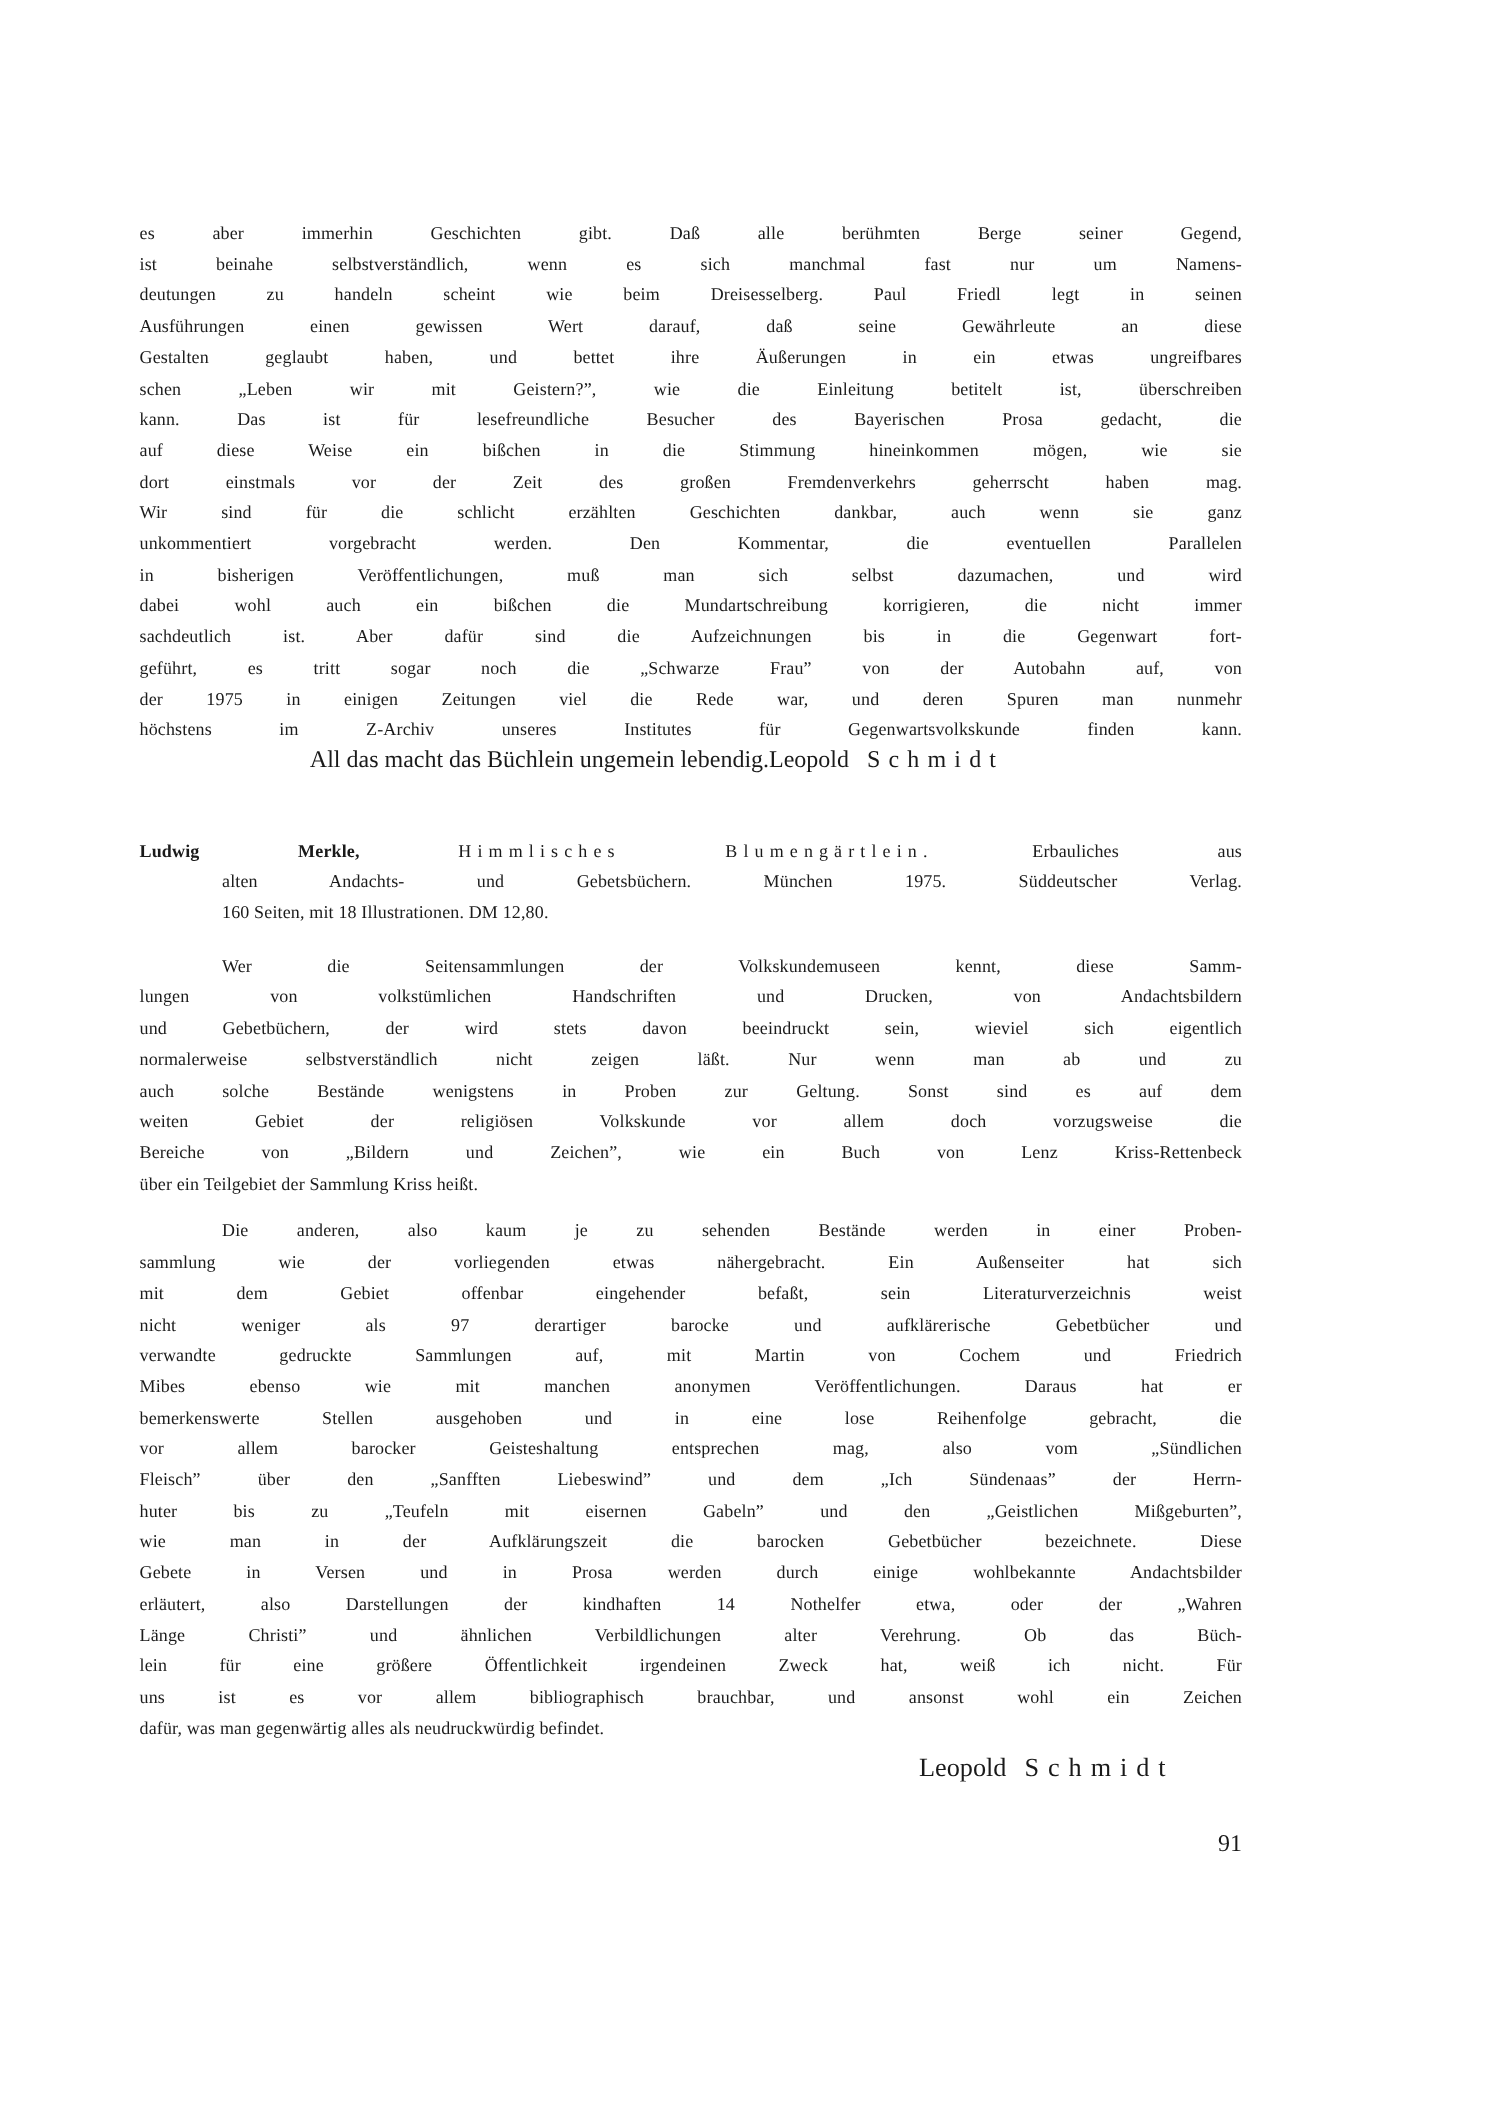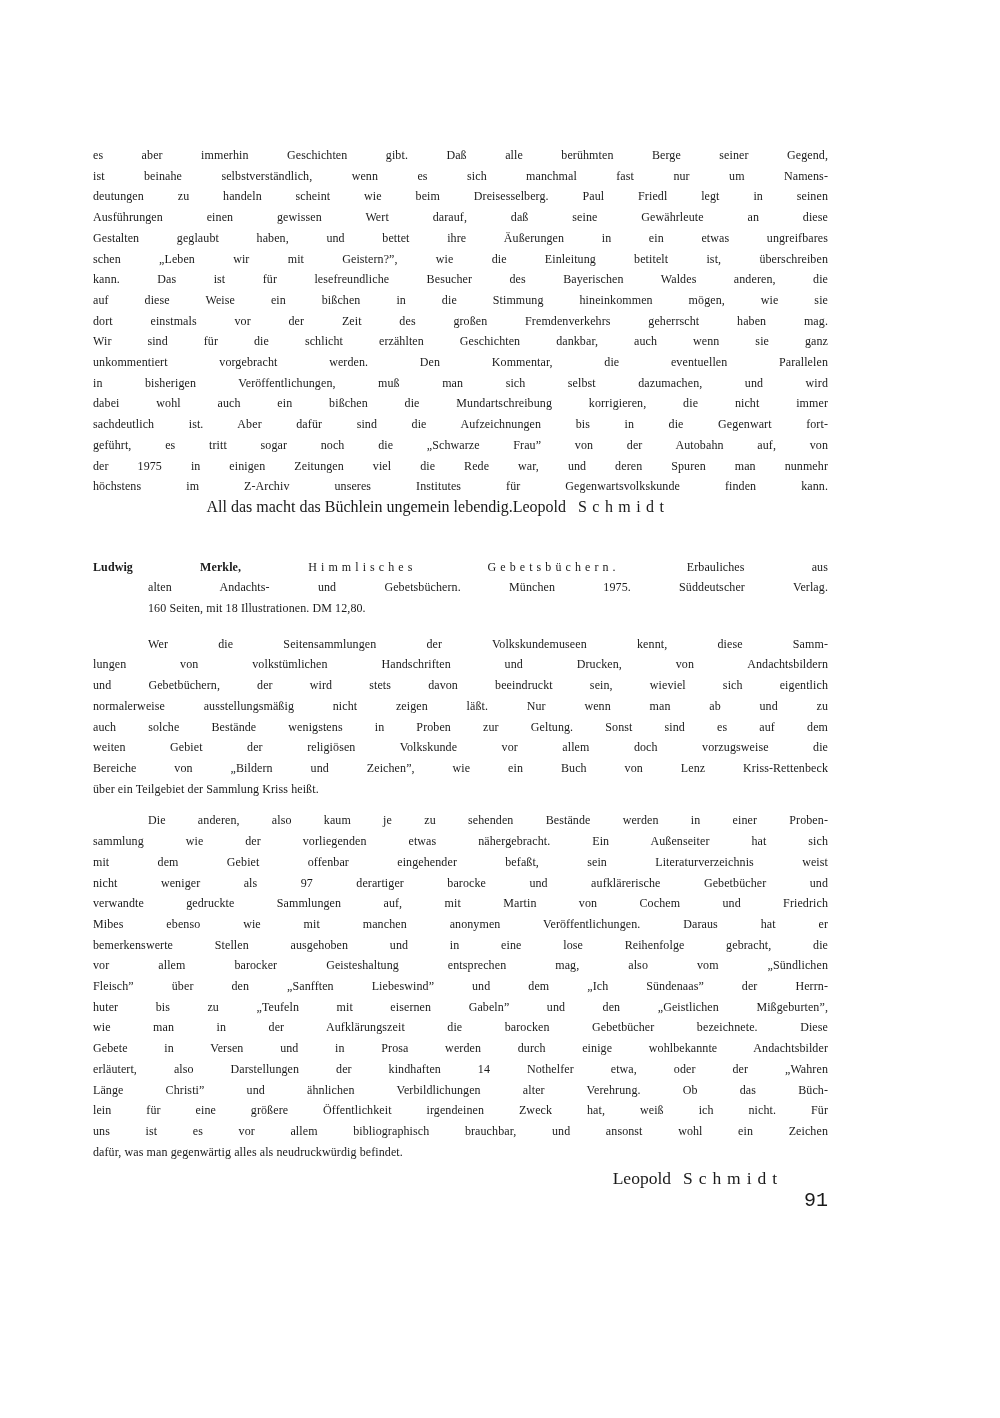--- a/index.html
+++ b/index.html
@@ -42,40 +42,40 @@
   .para1 { margin-top: 15px; }
   .para2 { margin-top: 11px; }
   .signature-line2 {
     margin-top: 6px;
     font-size: 17.5px;
     line-height: 20.7px;
     text-align: right;
     padding-right: 45px;
   }
   .page-number {
-    font-size: 20px;
+    margin-top: 29px;
+    font-size: 16px;
     line-height: 24px;
     text-align: right;
-    font-family: Liberation Mono, monospace;
   }
 </style>
 </head>
 <body>
 
 <div class="page">
   <div class="content">
 
     <div>
         <div class="line">es aber immerhin Geschichten gibt. Daß alle berühmten Berge seiner Gegend,</div>
         <div class="line">ist beinahe selbstverständlich, wenn es sich manchmal fast nur um Namens-</div>
         <div class="line">deutungen zu handeln scheint wie beim Dreisesselberg. Paul Friedl legt in seinen</div>
         <div class="line">Ausführungen einen gewissen Wert darauf, daß seine Gewährleute an diese</div>
         <div class="line">Gestalten geglaubt haben, und bettet ihre Äußerungen in ein etwas ungreifbares</div>
         <div class="line">schen „Leben wir mit Geistern?”, wie die Einleitung betitelt ist, überschreiben</div>
-        <div class="line">kann. Das ist für lesefreundliche Besucher des Bayerischen Waldes anderen, die</div>
+        <div class="line">kann. Das ist für lesefreundliche Besucher des Bayerischen Prosa gedacht, die</div>
         <div class="line">auf diese Weise ein bißchen in die Stimmung hineinkommen mögen, wie sie</div>
         <div class="line">dort einstmals vor der Zeit des großen Fremdenverkehrs geherrscht haben mag.</div>
         <div class="line">Wir sind für die schlicht erzählten Geschichten dankbar, auch wenn sie ganz</div>
         <div class="line">unkommentiert vorgebracht werden. Den Kommentar, die eventuellen Parallelen</div>
         <div class="line">in bisherigen Veröffentlichungen, muß man sich selbst dazumachen, und wird</div>
         <div class="line">dabei wohl auch ein bißchen die Mundartschreibung korrigieren, die nicht immer</div>
         <div class="line">sachdeutlich ist. Aber dafür sind die Aufzeichnungen bis in die Gegenwart fort-</div>
         <div class="line">geführt, es tritt sogar noch die „Schwarze Frau” von der Autobahn auf, von</div>
         <div class="line">der 1975 in einigen Zeitungen viel die Rede war, und deren Spuren man nunmehr</div>
         <div class="line">höchstens im Z-Archiv unseres Institutes für Gegenwartsvolkskunde finden kann.</div>
@@ -84,32 +84,32 @@
     <div class="sigline">
       <span>All das macht das Büchlein ungemein lebendig.</span>
       <span class="sig-right">
         <span>Leopold</span><span class="sig-gap"></span><span class="sperr">Schmidt</span>
       </span>
     </div>
 
     <div class="review-heading">
       <div class="line">
         <span class="head-author">Ludwig Merkle,</span>
-        <span class="sperr">Himmlisches Gebetsbüchern.</span>
+        <span class="sperr">Himmlisches Blumengärtlein.</span>
         <span>Erbauliches aus</span>
       </div>
       <div class="line hang">alten Andachts- und Gebetsbüchern. München 1975. Süddeutscher Verlag.</div>
       <div class="line hang no-stretch">160 Seiten, mit 18 Illustrationen. DM 12,80.</div>
     </div>
 
     <div class="para1">
         <div class="line indent">Wer die Seitensammlungen der Volkskundemuseen kennt, diese Samm-</div>
         <div class="line">lungen von volkstümlichen Handschriften und Drucken, von Andachtsbildern</div>
         <div class="line">und Gebetbüchern, der wird stets davon beeindruckt sein, wieviel sich eigentlich</div>
-        <div class="line">normalerweise ausstellungsmäßig nicht zeigen läßt. Nur wenn man ab und zu</div>
+        <div class="line">normalerweise selbstverständlich nicht zeigen läßt. Nur wenn man ab und zu</div>
         <div class="line">auch solche Bestände wenigstens in Proben zur Geltung. Sonst sind es auf dem</div>
         <div class="line">weiten Gebiet der religiösen Volkskunde vor allem doch vorzugsweise die</div>
         <div class="line">Bereiche von „Bildern und Zeichen”, wie ein Buch von Lenz Kriss-Rettenbeck</div>
         <div class="line no-stretch">über ein Teilgebiet der Sammlung Kriss heißt.</div>
       </div>
 
     <div class="para2">
         <div class="line indent">Die anderen, also kaum je zu sehenden Bestände werden in einer Proben-</div>
         <div class="line">sammlung wie der vorliegenden etwas nähergebracht. Ein Außenseiter hat sich</div>
         <div class="line">mit dem Gebiet offenbar eingehender befaßt, sein Literaturverzeichnis weist</div>

